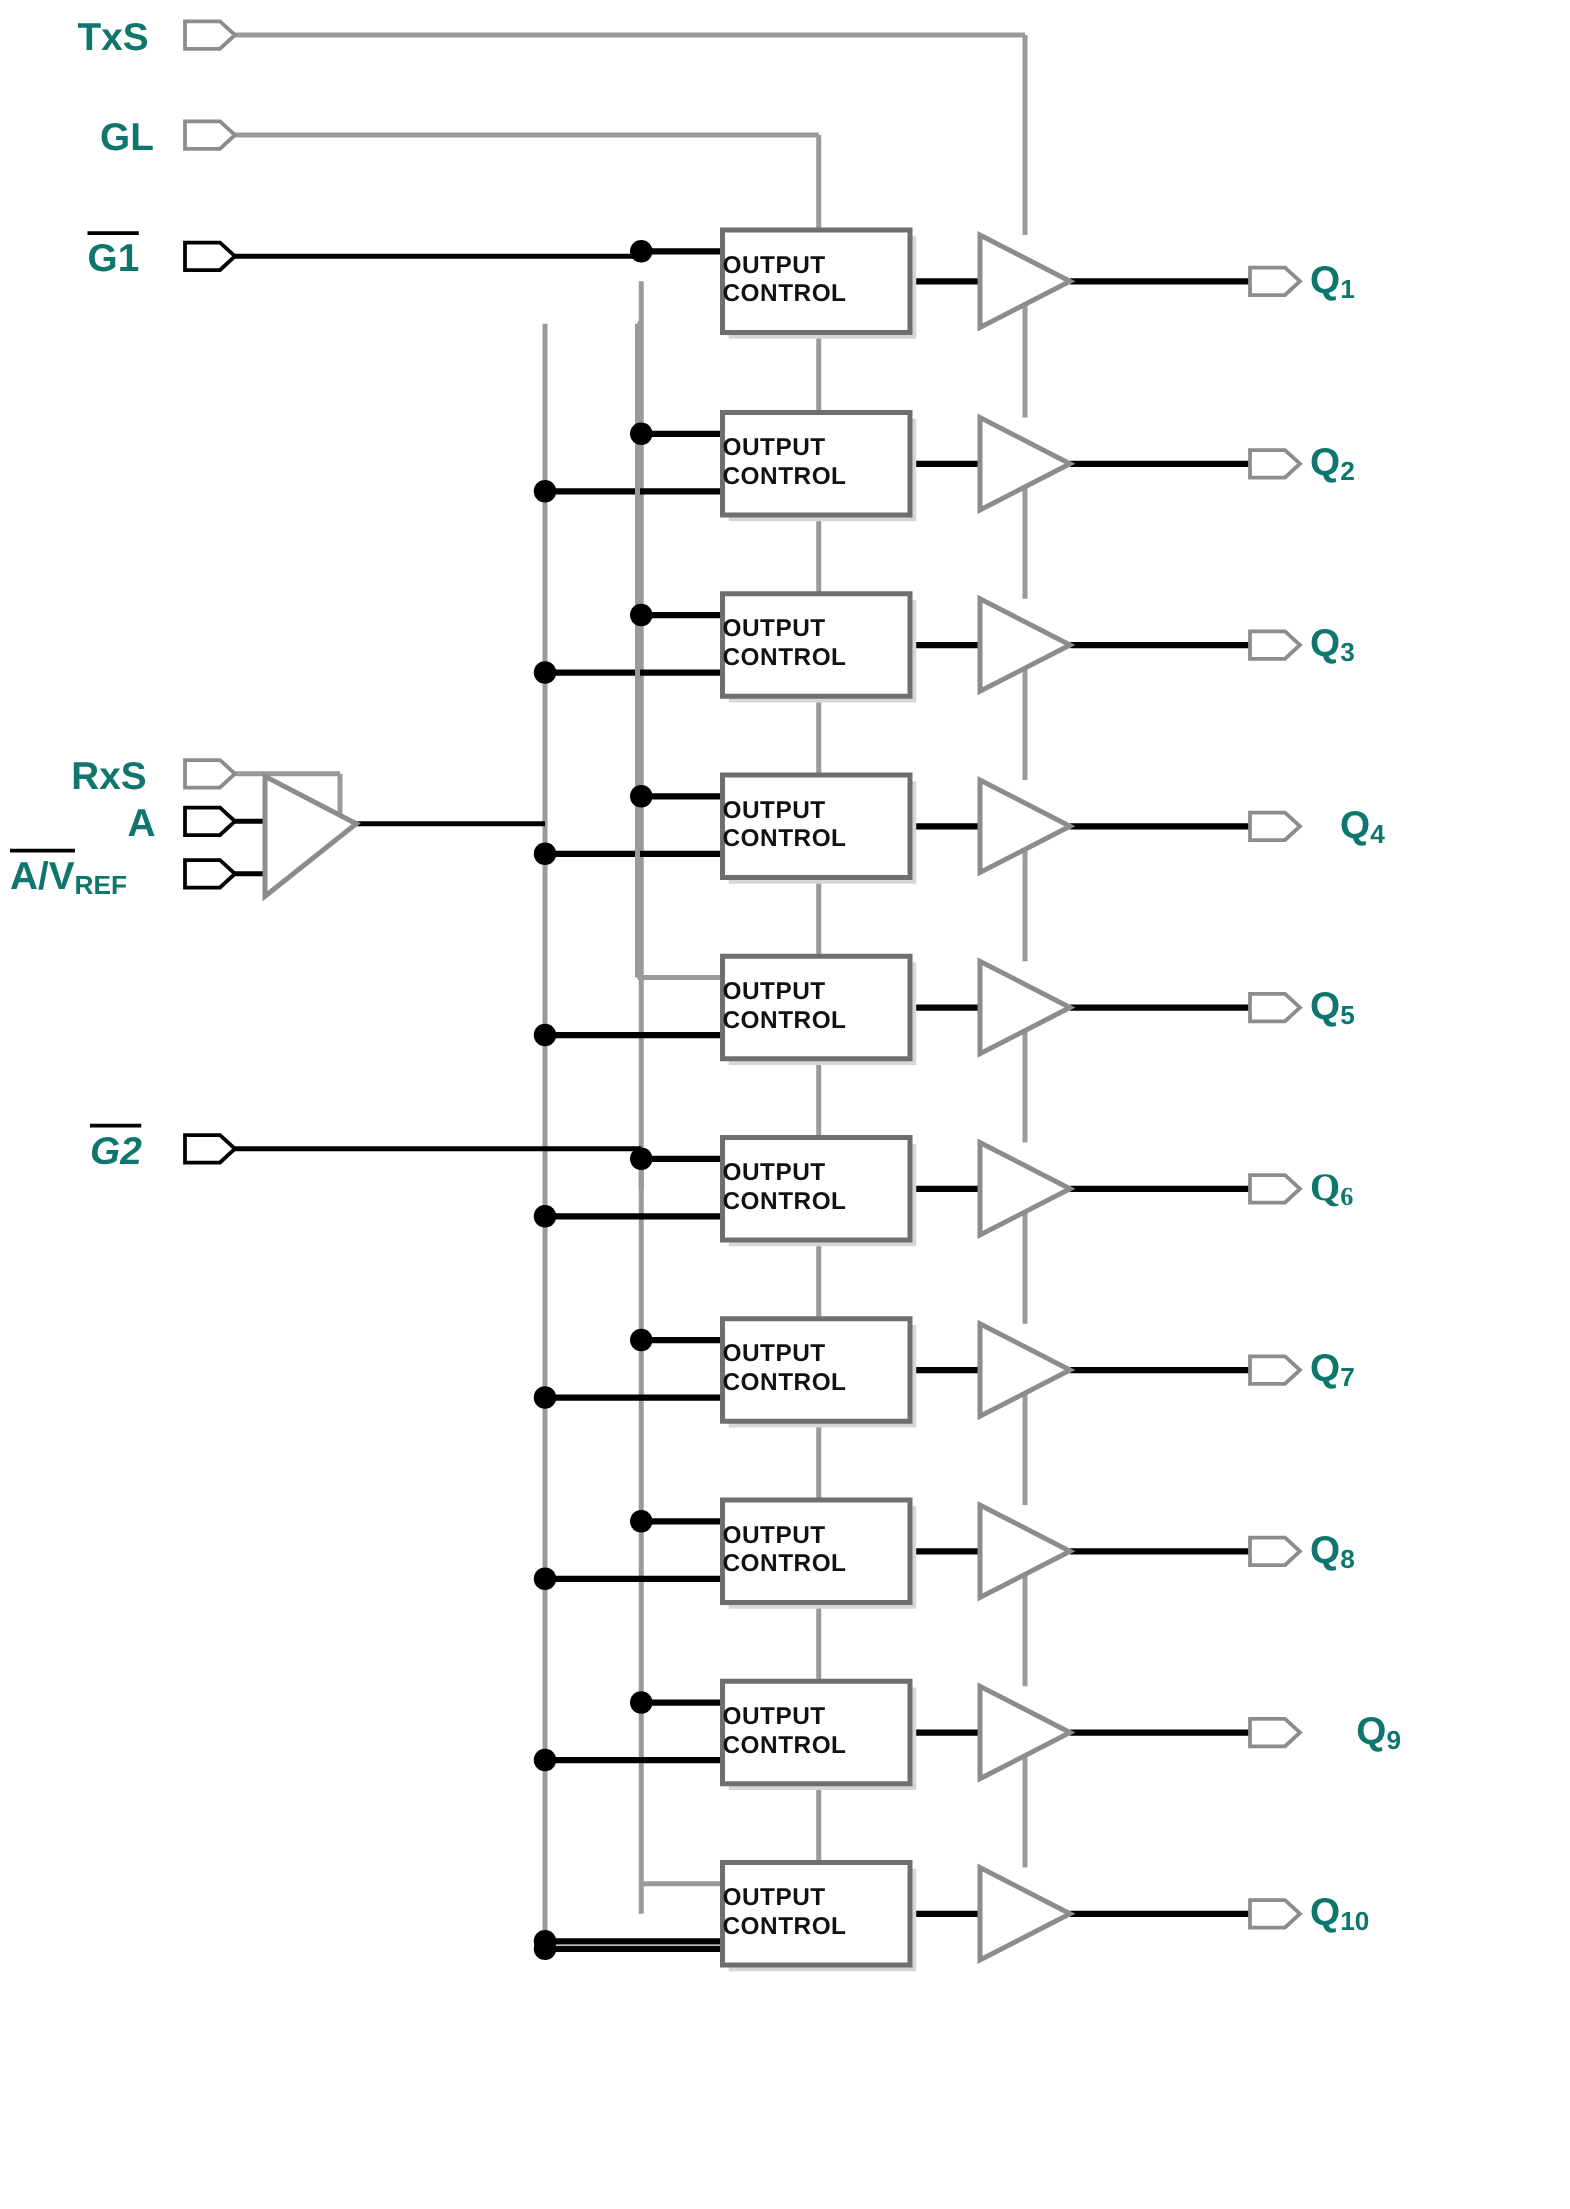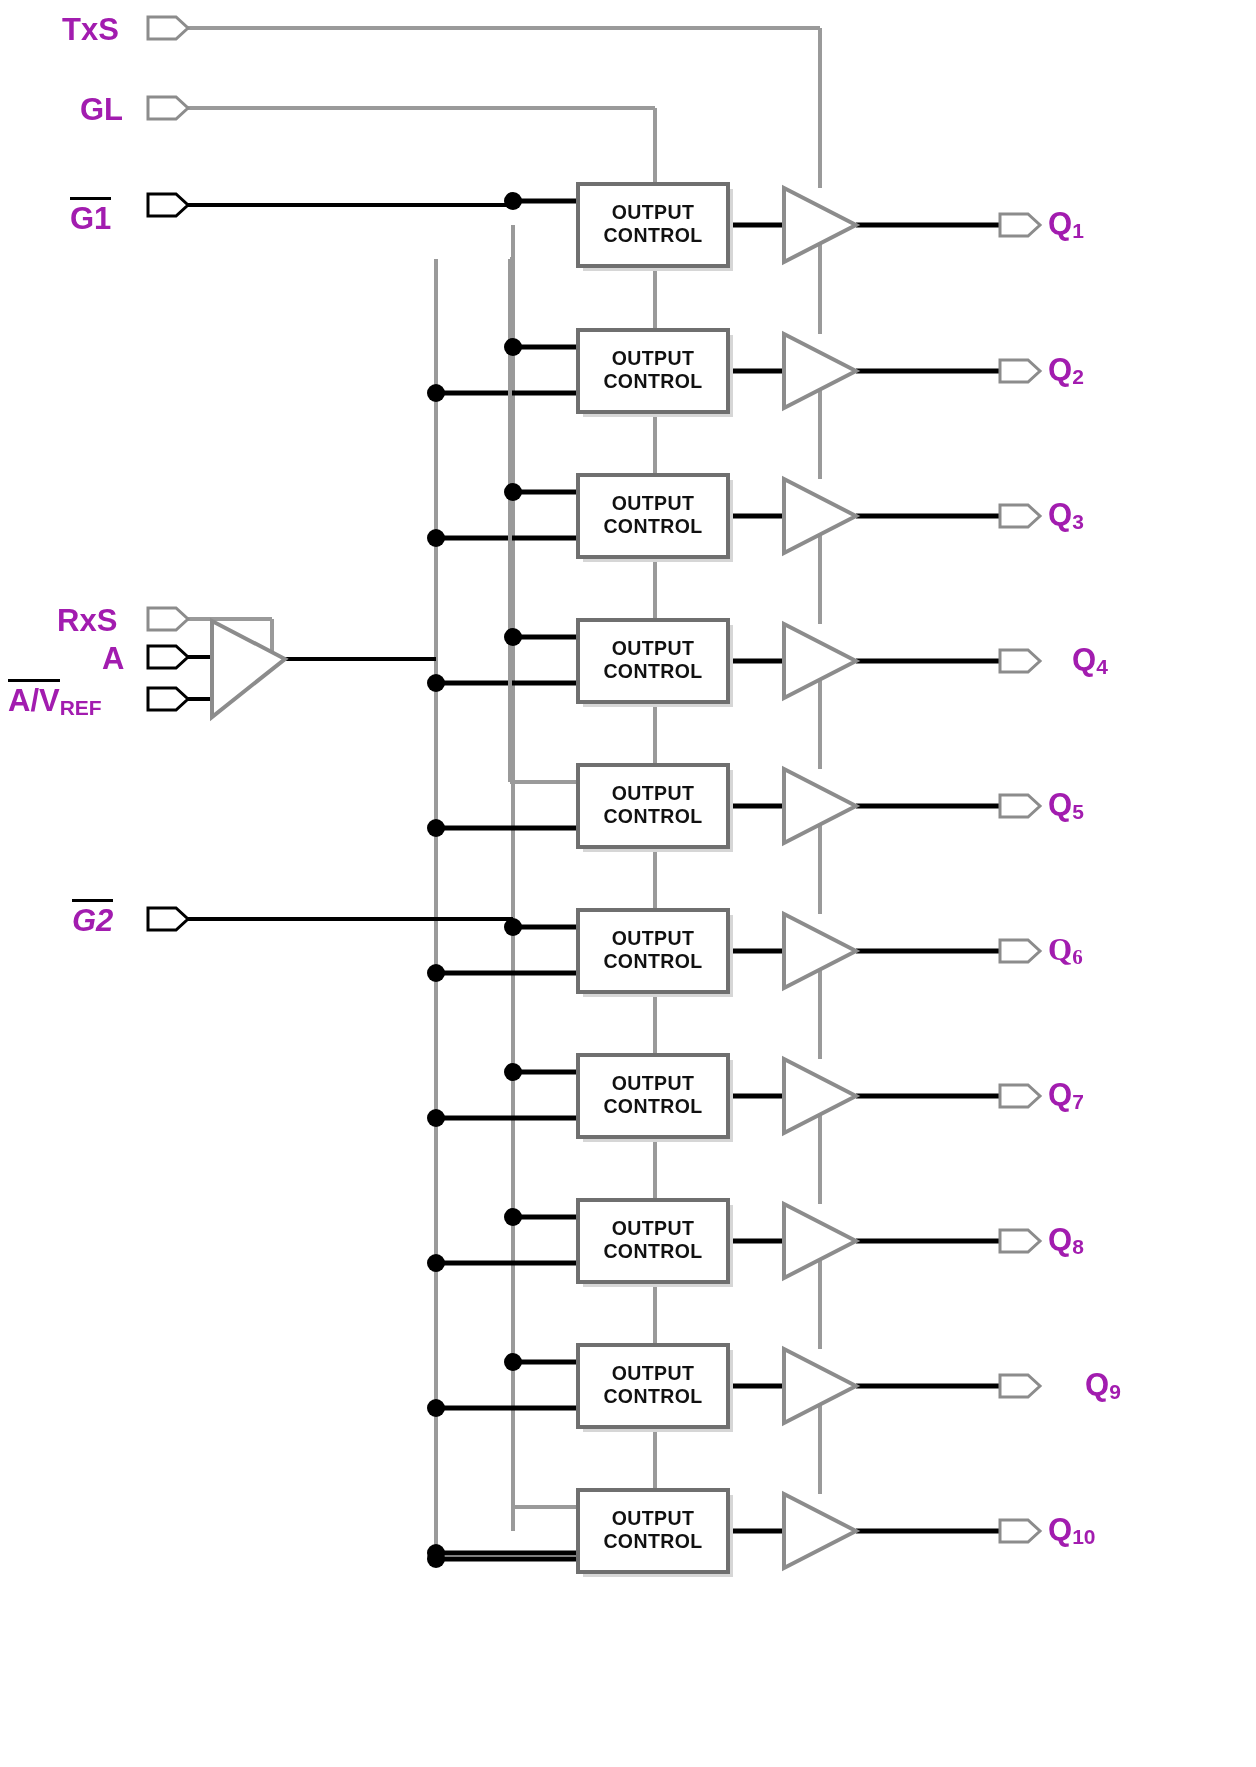--- a/index.html
+++ b/index.html
@@ -1,27 +1,27 @@
 <!DOCTYPE html>
 <html><head>
 <meta charset="utf-8">
 <style>
   html,body{margin:0;padding:0;background:#ffffff;}
   body{width:1256px;height:1767px;position:relative;overflow:hidden;
        font-family:"Liberation Sans","DejaVu Sans",sans-serif;}
   #stage{position:absolute;left:0;top:0;width:1256px;height:1767px;}
   svg{position:absolute;left:0;top:0;width:1256px;height:1767px;}
-  .lbl{position:absolute;white-space:nowrap;color:#a21caf;font-weight:bold;}
+  .lbl{position:absolute;white-space:nowrap;color:#0f766e;font-weight:bold;}
   .lbl-in{font-size:31px;letter-spacing:0px;}
   .lbl-out{font-size:31px;}
   .ovl{position:relative;display:inline-block;}
   .ovl::before{content:"";position:absolute;left:0;right:0;top:-4px;height:3px;background:#000;}
   .sub{font-size:21px;vertical-align:-4px;font-weight:bold;}
   .subr{font-size:21px;vertical-align:-4px;font-weight:bold;letter-spacing:0;}
-  .oc-label{position:absolute;text-align:center;font-size:19.5px;font-weight:bold;
+  .oc-label{position:absolute;text-align:left;font-size:19.5px;font-weight:bold;
             color:#111;line-height:23px;letter-spacing:0.4px;width:150px;}
 </style>
 </head>
 <body>
 
 <div id="stage">
 
   <svg id="wires" viewBox="0 0 1256 1767">
     <defs>
       <g id="pin-dark">
@@ -223,21 +223,21 @@
         <div>CONTROL</div>
       </div>
       <div class="oc-label" style="left: 578px; top: 1507px;">
         <div>OUTPUT</div>
         <div>CONTROL</div>
       </div>
     </div>
   <div id="in-labels">
       <div class="lbl lbl-in" style="left: 62px; top: 12px;"><span>TxS</span></div>
       <div class="lbl lbl-in" style="left: 80px; top: 92px;"><span>GL</span></div>
-      <div class="lbl lbl-in" style="left: 70px; top: 189px; margin-top: 12px;"><span class="ovl">G1</span></div>
+      <div class="lbl lbl-in" style="left: 70px; top: 189px;"><span class="ovl">G1</span></div>
       <div class="lbl lbl-in" style="left: 57px; top: 603px;"><span>RxS</span></div>
       <div class="lbl lbl-in" style="left: 102px; top: 641px;"><span>A</span></div>
       <div class="lbl lbl-in" style="left: 8px; top: 683px;"><span class="ovl">A/V</span><span class="subr">REF</span></div>
       <div class="lbl lbl-in" style="left: 72px; top: 903px; font-style: italic;"><span class="ovl">G2</span></div>
     </div>
   <div id="out-labels">
       <div class="lbl lbl-out" style="left: 1048px; top: 206px;"><span>Q</span><span class="sub">1</span></div>
       <div class="lbl lbl-out" style="left: 1048px; top: 352px;"><span>Q</span><span class="sub">2</span></div>
       <div class="lbl lbl-out" style="left: 1048px; top: 497px;"><span>Q</span><span class="sub">3</span></div>
       <div class="lbl lbl-out" style="left: 1048px; top: 642px; margin-left: 24px;"><span>Q</span><span class="sub">4</span></div>

